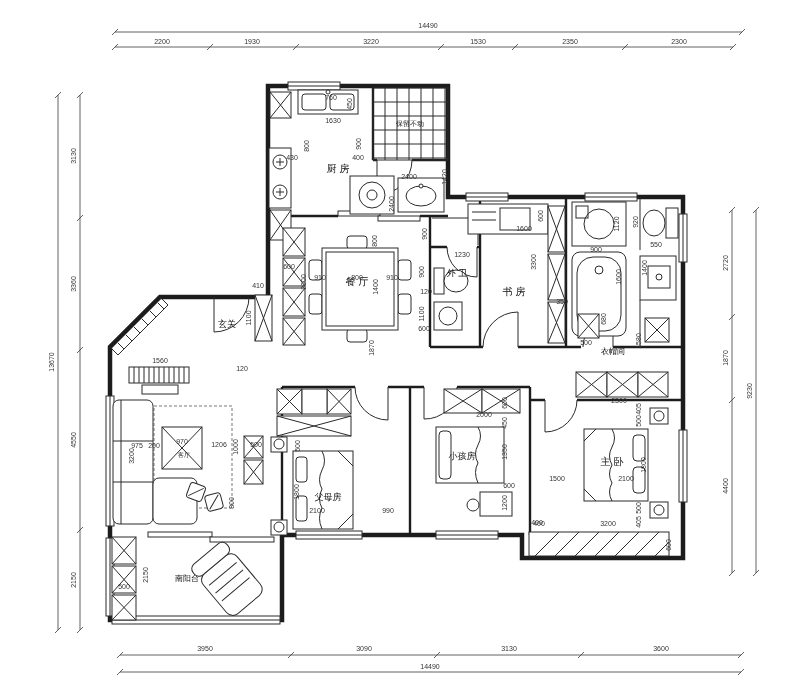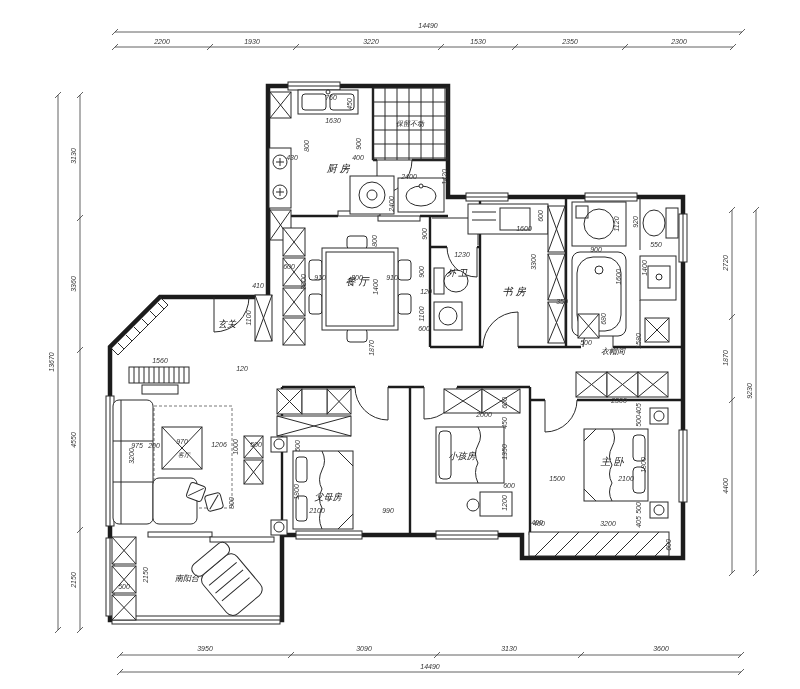--- a/index.html
+++ b/index.html
@@ -1,17 +1,17 @@
 <!DOCTYPE html>
 <html><head>
 <meta charset="utf-8">
 <style>
   html,body{margin:0;padding:0;background:#fff;}
   #stage{position:relative;width:800px;height:689px;background:#fff;overflow:hidden;
-         font-family:"Liberation Sans",sans-serif;font-style:italic;}
+         font-family:"Liberation Sans",sans-serif;}
   svg{position:absolute;left:0;top:0;}
   .wallO{fill:none;stroke:#1c1c1c;stroke-width:4.5;stroke-linejoin:miter;}
   .wallI{fill:none;stroke:#1c1c1c;stroke-width:2.4;}
   .thin{fill:none;stroke:#2b2b2b;stroke-width:1;}
   .furn{fill:#fff;stroke:#2b2b2b;stroke-width:1;}
   .cab{fill:#fff;stroke:#2b2b2b;stroke-width:1;}
   .dimline{stroke:#3a3a3a;stroke-width:.8;fill:none;}
   .win{fill:#fff;stroke:#2b2b2b;stroke-width:1;}
   .door{fill:none;stroke:#2b2b2b;stroke-width:1;}
   .rug{fill:none;stroke:#555;stroke-width:.8;stroke-dasharray:3 2;}

